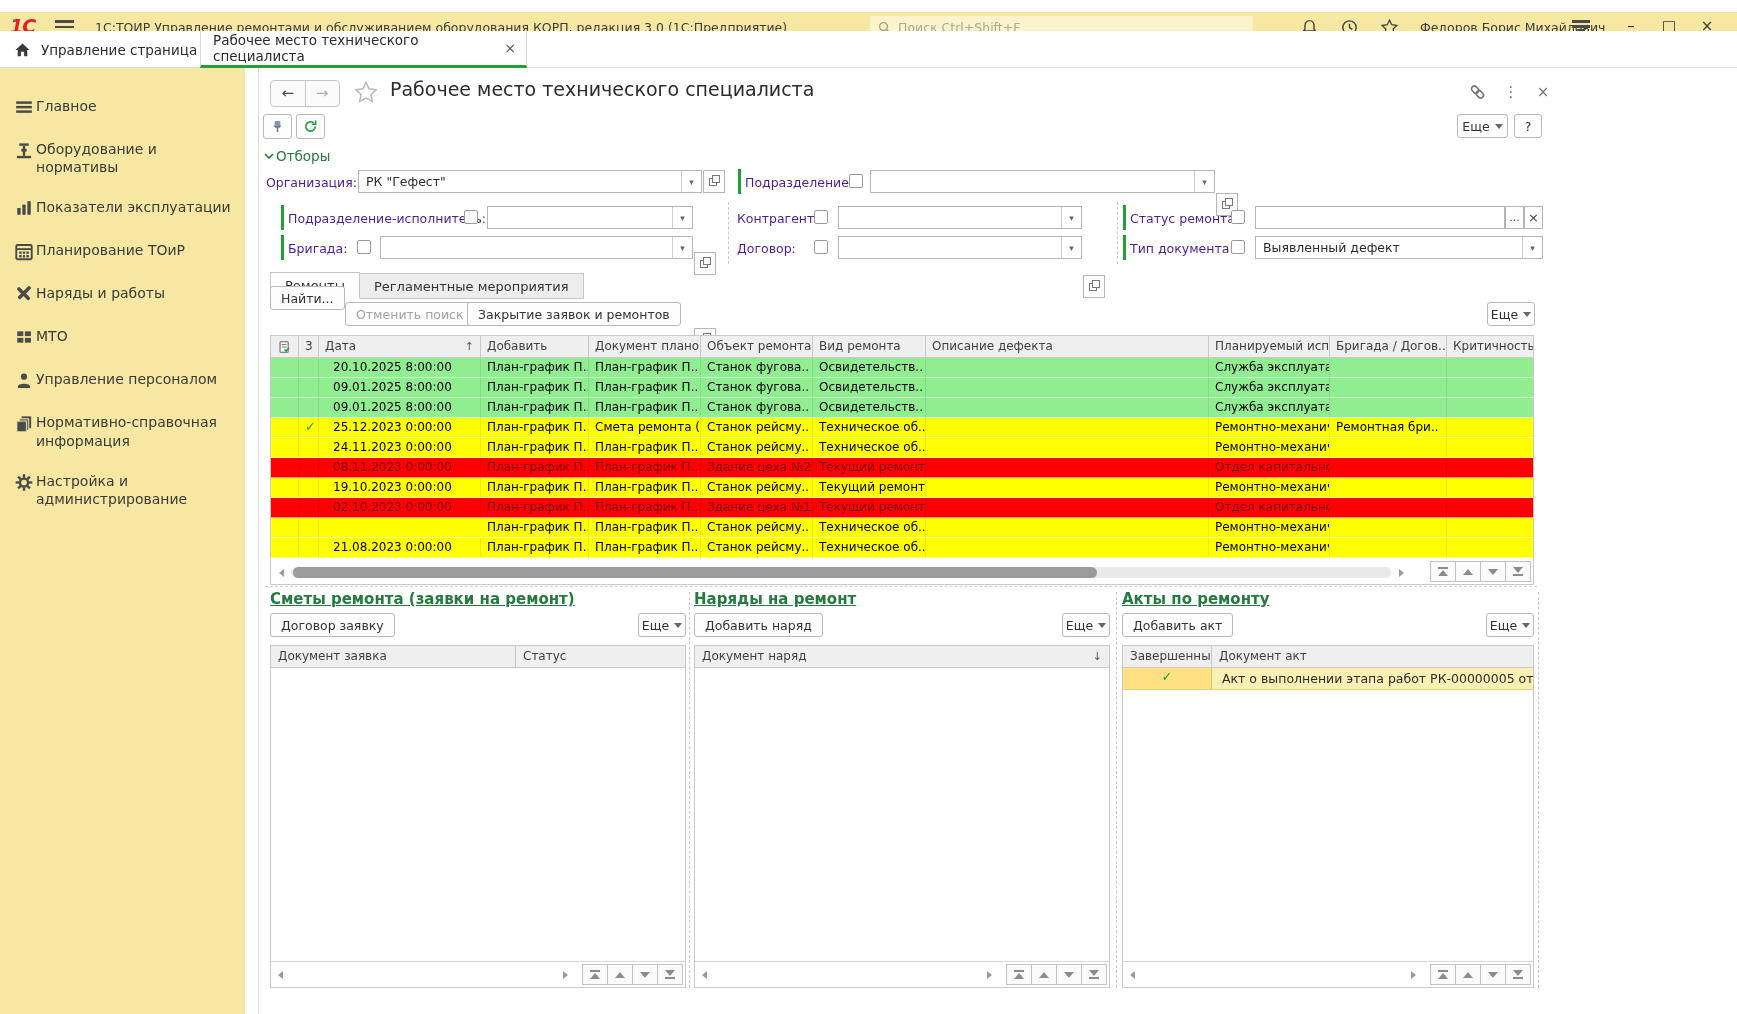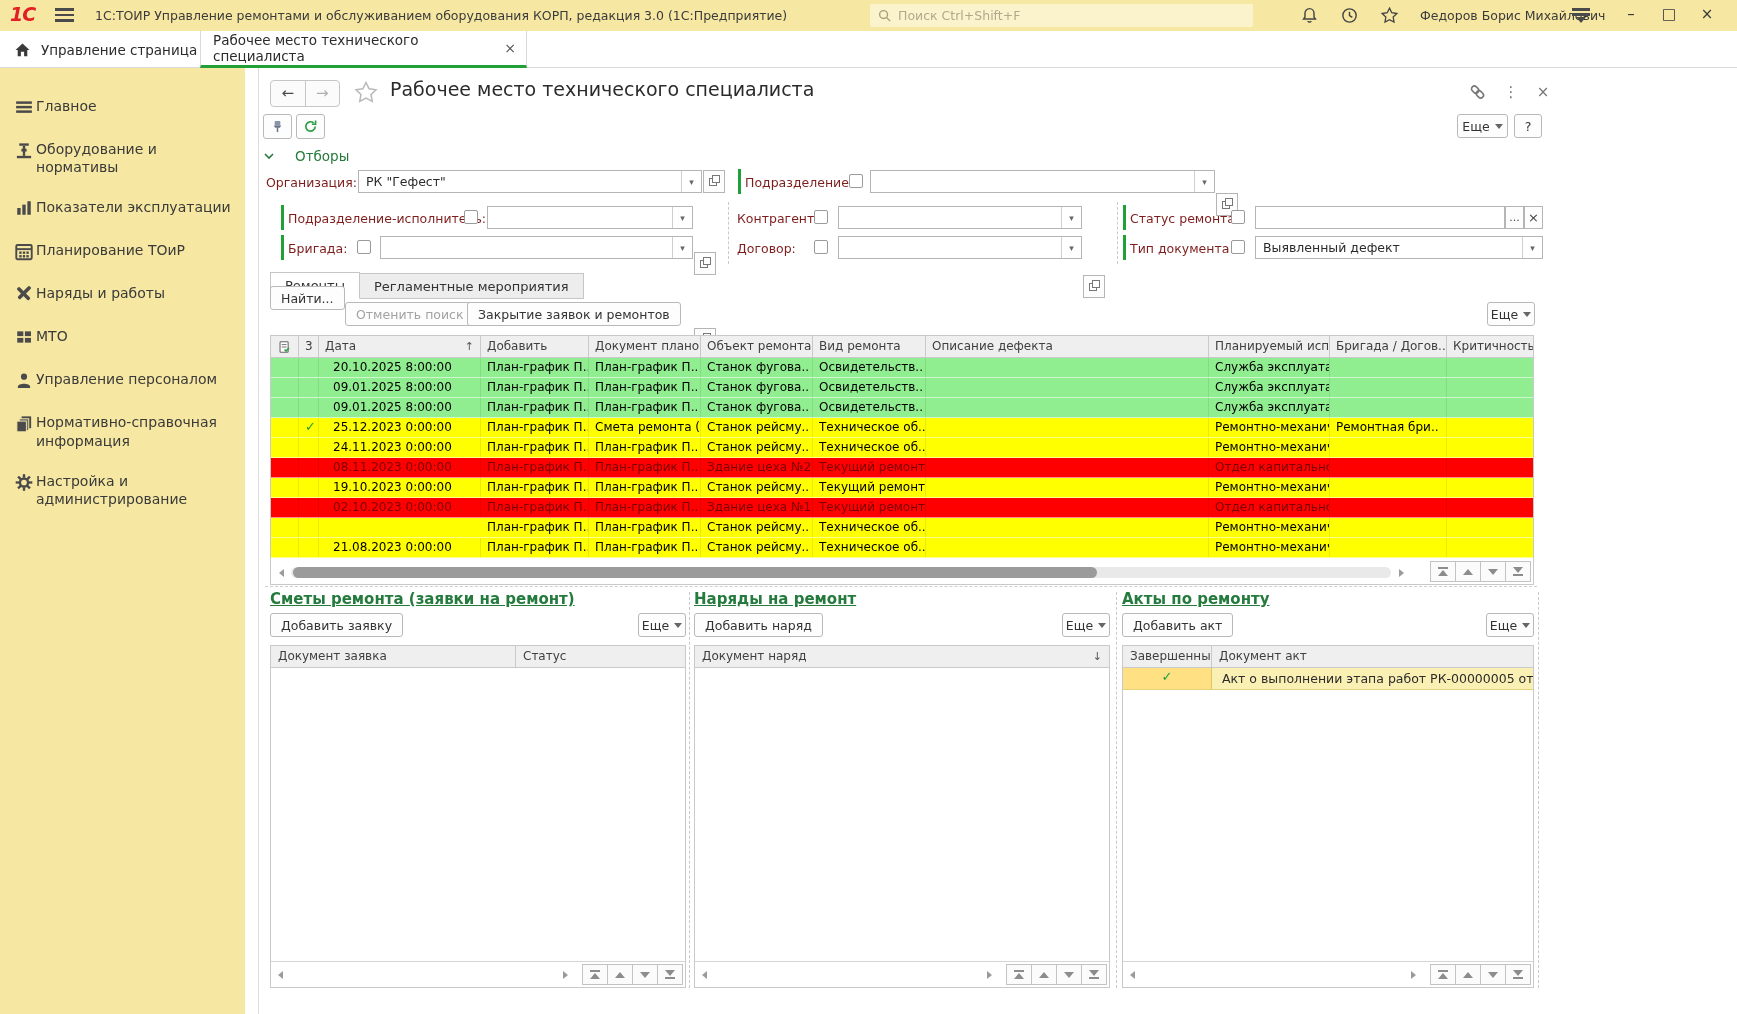--- a/index.html
+++ b/index.html
@@ -3,21 +3,21 @@
 <meta charset="utf-8">
 <style>
   * { box-sizing: border-box; margin: 0; padding: 0; }
   html,body { background:#888; }
   .screen {
     position: relative; width: 1737px; height: 1014px; overflow: hidden;
     background: #fff; font-family: "DejaVu Sans","Liberation Sans",sans-serif;
     color:#333; font-size: 13px; -webkit-font-smoothing: antialiased;
   }
   
-  .topbar { position:absolute; left:0; top:0; width:100%; height:31px; background:#F6E7A2; }
+  .topbar { position:absolute; left:0; top:12px; width:100%; height:31px; background:#F6E7A2; }
   .topbar * { position:absolute; }
   .logo { left:10px; top:3px; font-size:19px; font-weight:bold; color:#E31E24; letter-spacing:-1px; font-style:italic; }
   .tb-menu { left:55px; top:8px; width:19px; height:14px; }
   .tb-menu i { display:block; position:absolute; left:0; width:19px; height:2.5px; background:#4A4A4A; }
   .tb-menu i:nth-child(1){top:0} .tb-menu i:nth-child(2){top:5.5px} .tb-menu i:nth-child(3){top:11px}
   .tb-title { left:95px; top:8px; font-size:12.5px; color:#3B3B3B; white-space:nowrap; }
   .tb-search { left:870px; top:4px; width:383px; height:23px; background:#FBF3CC; border-radius:2px; display:flex; align-items:center; padding-left:28px; }
   .tb-search svg { position:absolute; left:7px; top:4px; }
   .tb-search span { position:static; color:#AFA98E; font-size:12.5px; }
   .tb-ico { top:6px; width:20px; height:20px; }
@@ -50,22 +50,22 @@
   .form-star { left:108px; top:12px; }
   .form-title { left:145px; top:10px; font-size:19px; color:#2B2B2B; white-space:nowrap; }
   .hdr-ico { top:15px; width:20px; height:18px; text-align:center; color:#777; }
   .btn { display:inline-flex; align-items:center; justify-content:center; gap:5px; height:24px; padding:0 10px;
     background:#FDFDFD; border:1px solid #B9B9B9; border-radius:3px; font-size:12.5px; color:#333; cursor:default; white-space:nowrap; }
   .btn .caret { border-left:4px solid transparent; border-right:4px solid transparent; border-top:5px solid #666; margin-top:1px; }
   .btn.disabled { color:#A3A3A3; }
   .sq { width:28px; }
   .toolbtn { top:46px; width:29px; height:25px; border:1px solid #B9B9B9; border-radius:3px; background:#FDFDFD; display:flex; align-items:center; justify-content:center; }
   
-  .filters-hdr { left:19px; top:80px; display:flex; align-items:center; gap:21px; color:#257B3E; font-size:13.5px; }
-  .flabel { font-size:12.5px; color:#7f1d1d; white-space:nowrap; }
+  .filters-hdr { left:19px; top:80px; display:flex; align-items:center; gap:2px; color:#257B3E; font-size:13.5px; }
+  .flabel { font-size:12.5px; color:#4c1d95; white-space:nowrap; }
   .gbar { width:3px; height:25px; background:#21A038; }
   .checkbox { width:14px; height:14px; background:#fff; border:1px solid #9A9A9A; border-radius:2px; }
   .combo { height:23px; background:#fff; border:1px solid #B5B5B5; display:flex; align-items:center; }
   .combo .val { flex:1; padding:0 7px; font-size:12.5px; color:#2B2B2B; white-space:nowrap; overflow:hidden; }
   .combo .arr { width:20px; align-self:stretch; border-left:1px solid #CFCFCF; display:flex; align-items:center; justify-content:center; color:#666; font-size:9px; }
   .openbtn { width:22px; height:23px; border:1px solid #B5B5B5; background:#FDFDFD; position:relative; }
   .openbtn i { position:absolute; left:5px; top:7px; width:8px; height:8px; border:1.2px solid #777; background:#fff; }
   .openbtn i + i { left:8px; top:4px; }
   .minibtn { width:19px; height:23px; border:1px solid #B5B5B5; background:#FDFDFD; text-align:center; line-height:21px; font-size:11px; color:#444; }
   .dashv { width:0; border-left:1px dashed #C9C9C9; }
@@ -612,21 +612,21 @@
         </div>
       </div>
     </div>
 
     <div class="dash-h"></div>
     <div class="dashv" style="left:444px;top:524px;height:396px"></div>
     <div class="dashv" style="left:871px;top:524px;height:396px"></div>
     <div class="dashv" style="left:1293px;top:524px;height:396px"></div>
 
     <div class="panel-title" style="left:25px">Сметы ремонта (заявки на ремонт)</div>
-    <div class="btn" style="position:absolute;left:25px;top:545px">Добавить заявку</div>
+    <div class="btn" style="position:absolute;left:25px;top:545px">Договор заявку</div>
     <div class="btn" style="position:absolute;left:393px;top:545px;width:48px">
       <span>Еще</span>
         <span class="caret"></span>
     </div>
     <div class="p-frame" style="left:25px;width:416px">
       <div class="p-head">
         <div class="cell" style="width:245px">Документ заявка</div>
         <div class="cell" style="flex:1;border-right:none">Статус</div>
       </div>
       <div class="p-body"></div>

